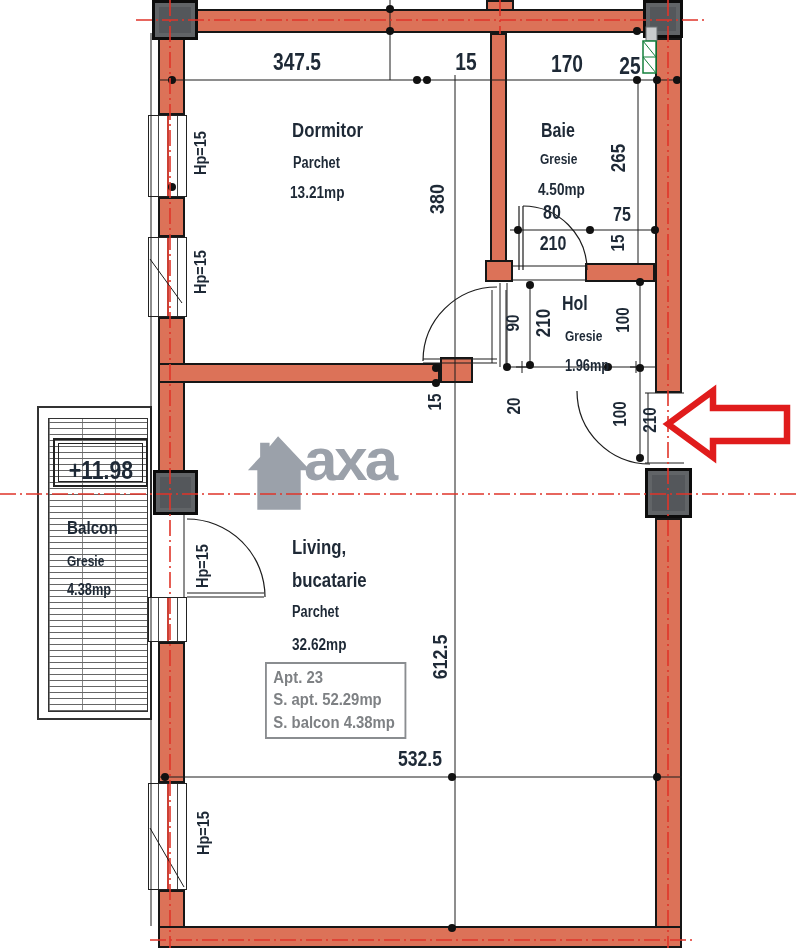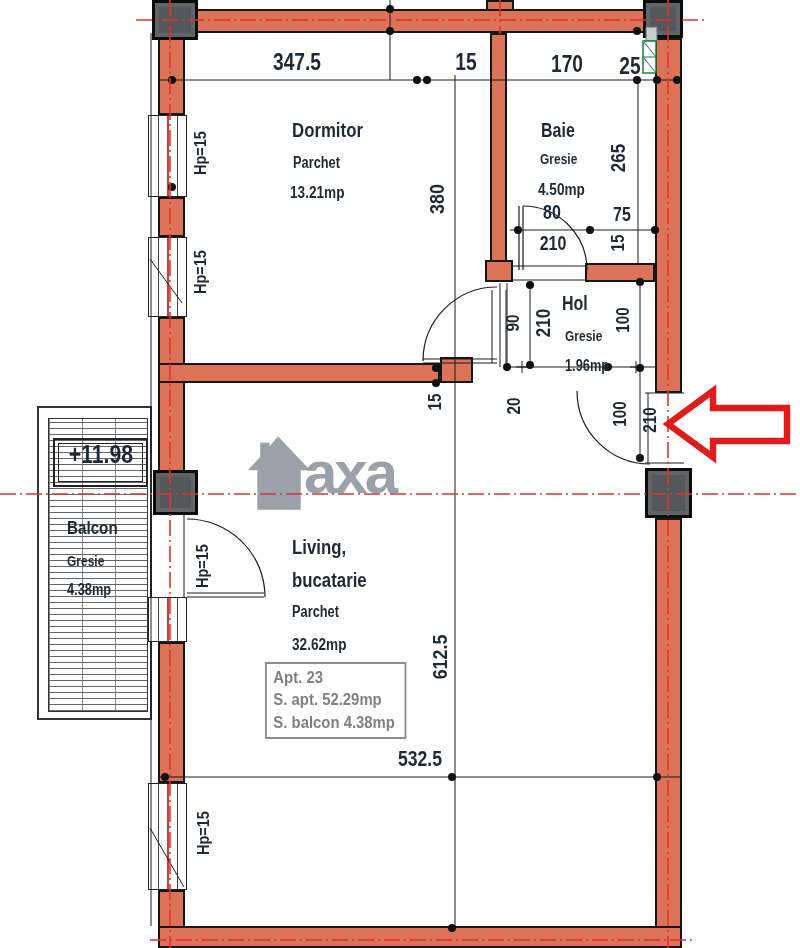--- a/index.html
+++ b/index.html
@@ -17,27 +17,27 @@
        transform:translate(-50%,-50%) rotate(-90deg) scaleX(.85);}
   .lbl-left{position:absolute;white-space:nowrap;font-weight:bold;color:#1e2936;z-index:5;
        transform:translateY(-50%) scaleX(.8);transform-origin:left center;}
   #balcony-outer{position:absolute;left:37px;top:406px;width:115px;height:314px;
        border:2px solid #333;box-sizing:border-box;background:#fff;z-index:1;}
   #balcony-hatch{position:absolute;left:48px;top:418px;width:100px;height:294px;border:1px solid #333;
        box-sizing:border-box;z-index:1;
        background-image:repeating-linear-gradient(0deg,#666 0 1px,transparent 1px 6px),
                         repeating-linear-gradient(90deg,#888 0 1px,transparent 1px 33px);}
   #level-box{position:absolute;left:53px;top:438px;width:95px;height:49px;border:2px solid #222;
-       box-sizing:border-box;z-index:4;display:flex;align-items:flex-start;justify-content:center;}
+       box-sizing:border-box;z-index:4;display:flex;align-items:flex-end;justify-content:center;}
   #level-box-inner{position:absolute;inset:3px;border:1px solid #222;}
   #level-text{font-size:25px;font-weight:bold;color:#1e2936;transform:scaleX(.85);}
   #apt-box{position:absolute;left:265px;top:662px;width:152px;border:2px solid #8a8d90;
        box-sizing:border-box;z-index:5;padding:3px 7px;color:#7e8184;font-weight:bold;
        font-size:16px;line-height:1.4;transform:scaleX(.93);transform-origin:left top;}
-  #watermark{position:absolute;left:246px;top:436px;height:74px;display:flex;align-items:center;z-index:2;}
+  #watermark{position:absolute;left:246px;top:436px;height:74px;display:flex;align-items:flex-start;z-index:2;}
   #wm-brand{font-size:60px;font-weight:bold;color:#9ba1aa;letter-spacing:-3px;line-height:.8;margin-left:-8px;}
   #wm-suffix{font-size:45px;font-weight:bold;color:#e59a97;letter-spacing:-1px;line-height:.84;}
   svg.overlay{position:absolute;left:0;top:0;z-index:3;pointer-events:none;}
 </style>
 </head>
 <body>
 
 <div id="plan">
 
   <div id="balcony-outer"></div>

